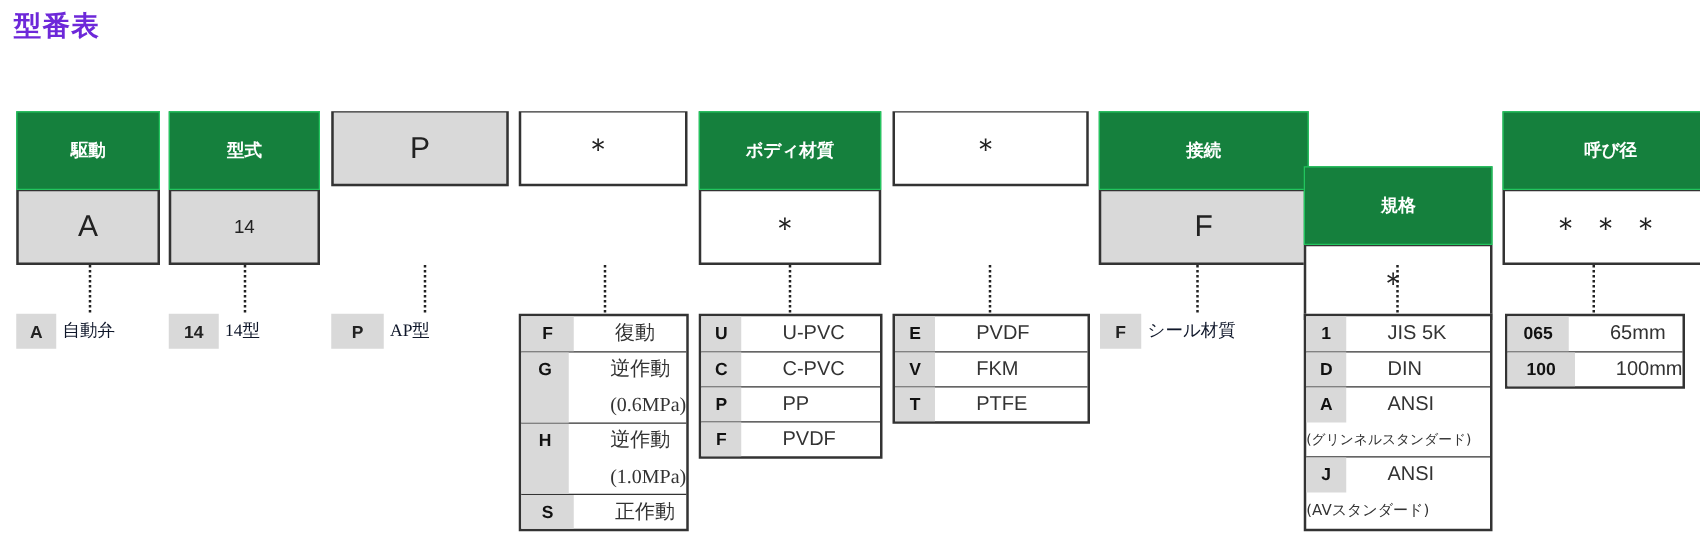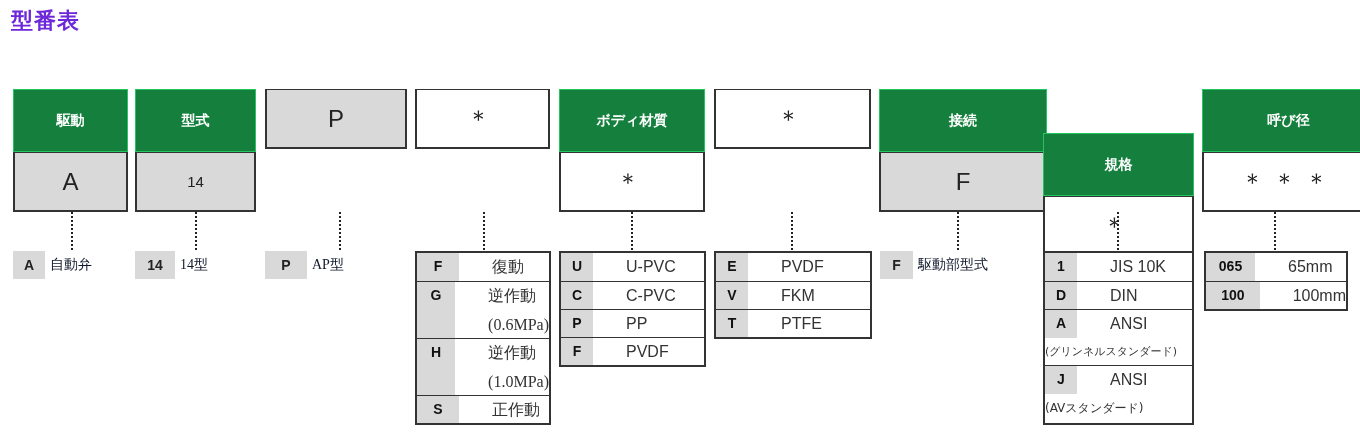--- a/index.html
+++ b/index.html
@@ -145,32 +145,32 @@
   </div>
 </div>
 
 <div class="col" style="left:879px; width:168px;">
   <div class="hdr">接続</div>
   <div class="val fixed">F</div>
 </div>
 <div class="dash" style="left:957px; top:212px; height:38px;"></div>
 <div class="simple" style="left:880px;">
   <span class="code" style="width:33px;">F</span>
-  <span class="desc">駆動部型式</span>
+  <span class="desc">シール材質</span>
 </div>
 
 <div class="col" style="left:1043px; width:151px;margin-top:44px;">
   <div class="hdr">規格</div>
   <div class="val free star">＊</div>
 </div>
 <div class="dash" style="left:1117px; top:212px; height:38px;"></div>
 <div class="opts" style="left:1043px; width:151px;">
   <div class="opt">
     <span class="code" style="width:32px;">1</span>
-    <span class="desc">JIS 10K</span>
+    <span class="desc">JIS 5K</span>
   </div>
   <div class="opt">
     <span class="code" style="width:32px;">D</span>
     <span class="desc">DIN</span>
   </div>
   <div class="opt std">
     <div class="top">
       <span class="code" style="width:32px;">A</span>
       <span class="desc">ANSI</span>
     </div>

